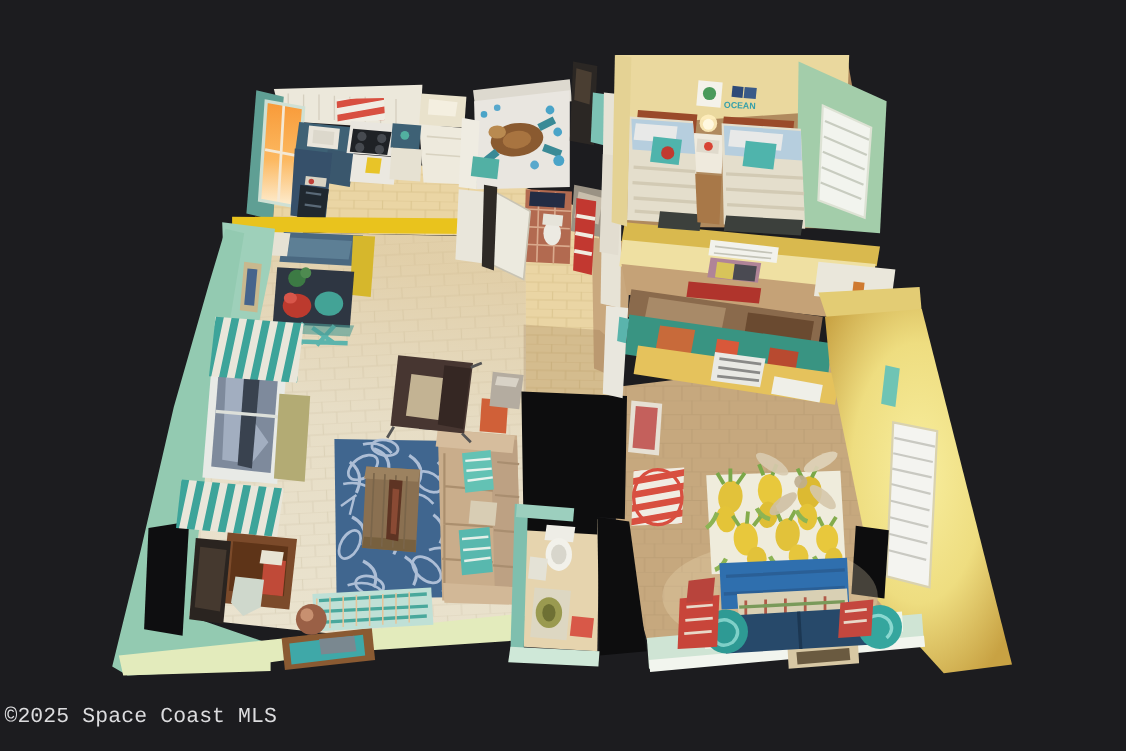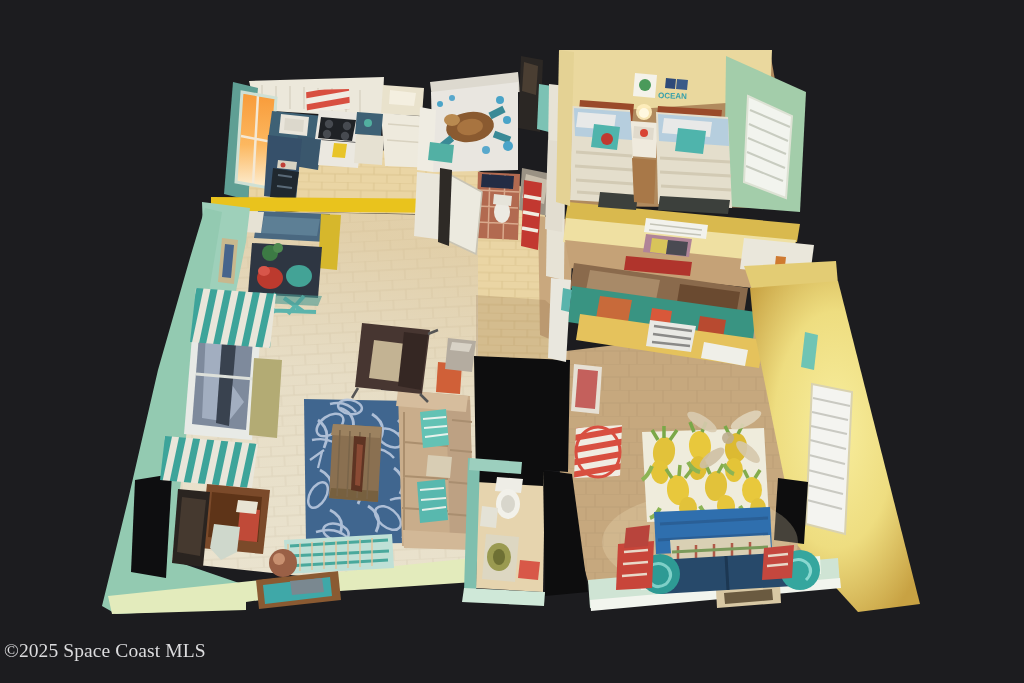--- a/index.html
+++ b/index.html
@@ -1,17 +1,17 @@
 <!DOCTYPE html>
 <html><head>
 <meta charset="utf-8">
 <style>
 html,body{margin:0;padding:0;background:#1c1c1f;}
 #stage{position:relative;width:1024px;height:683px;overflow:hidden;background:#1c1c1f;}
-.wm{position:absolute;left:4px;top:640px;font-family:Liberation Serif, serif;font-size:19.5px;letter-spacing:0.1px;color:#dcdcde;}
+.wm{position:absolute;left:4px;top:640px;font-family:Liberation Mono, monospace;font-size:19.5px;letter-spacing:0.1px;color:#dcdcde;}
 </style>
 </head>
 <body>
 <div id="stage">
 <svg width="1024" height="683" viewBox="0 0 1024 683">
 <defs>
 <pattern id="ktile" width="26" height="16" patternUnits="userSpaceOnUse" patternTransform="rotate(1)">
   <rect width="26" height="16" fill="#ead5a4"></rect>
   <path d="M0 0H26M0 8H26M13 0V8M0 8V16M26 8V16" stroke="#dcc690" stroke-width="1" fill="none"></path>
 </pattern>

